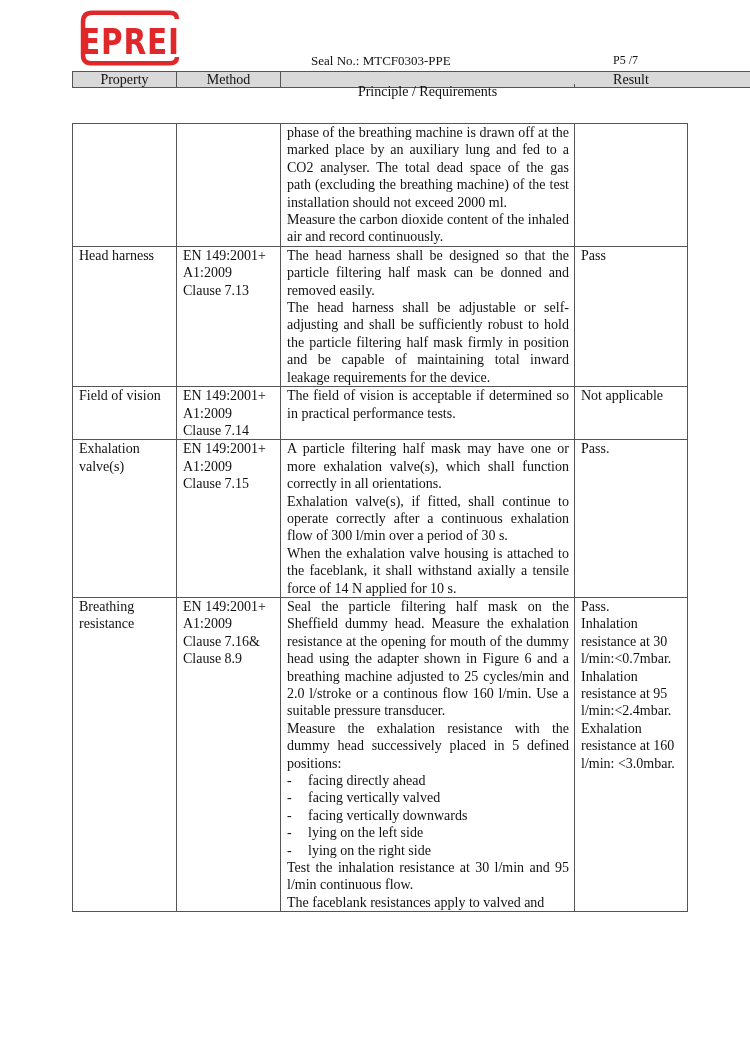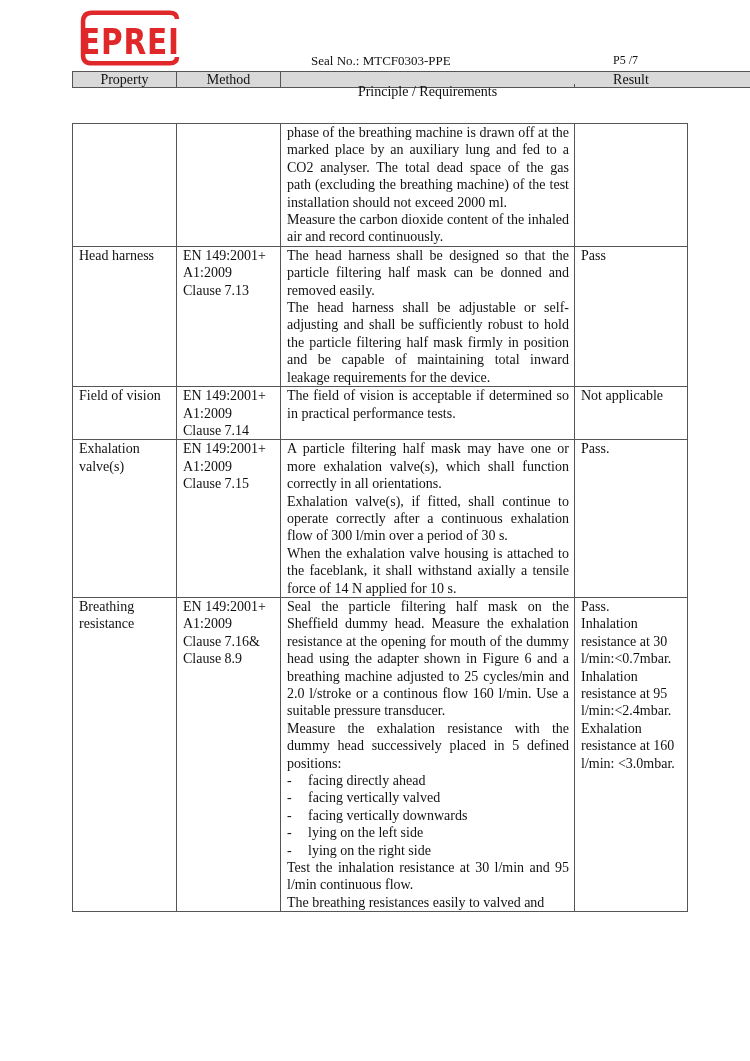--- a/index.html
+++ b/index.html
@@ -155,21 +155,21 @@
           </div>
           <div class="bullet">
             <span class="dash">-</span>
             <span>lying on the left side</span>
           </div>
           <div class="bullet">
             <span class="dash">-</span>
             <span>lying on the right side</span>
           </div>
           <span class="para">Test the inhalation resistance at 30 l/min and 95 l/min continuous flow.</span>
-          <span class="para">The breathing resistances easily to valved and</span>
+          <span class="para">The faceblank resistances apply to valved and</span>
         </td>
         <td>
           <span class="para">Pass.</span>
           <span class="para">Inhalation resistance at 30 l/min:&lt;0.7mbar.</span>
           <span class="para">Inhalation resistance at 95 l/min:&lt;2.4mbar.</span>
           <span class="para">Exhalation resistance at 160 l/min: &lt;3.0mbar.</span>
         </td>
       </tr>
     </tbody>
 </table>

